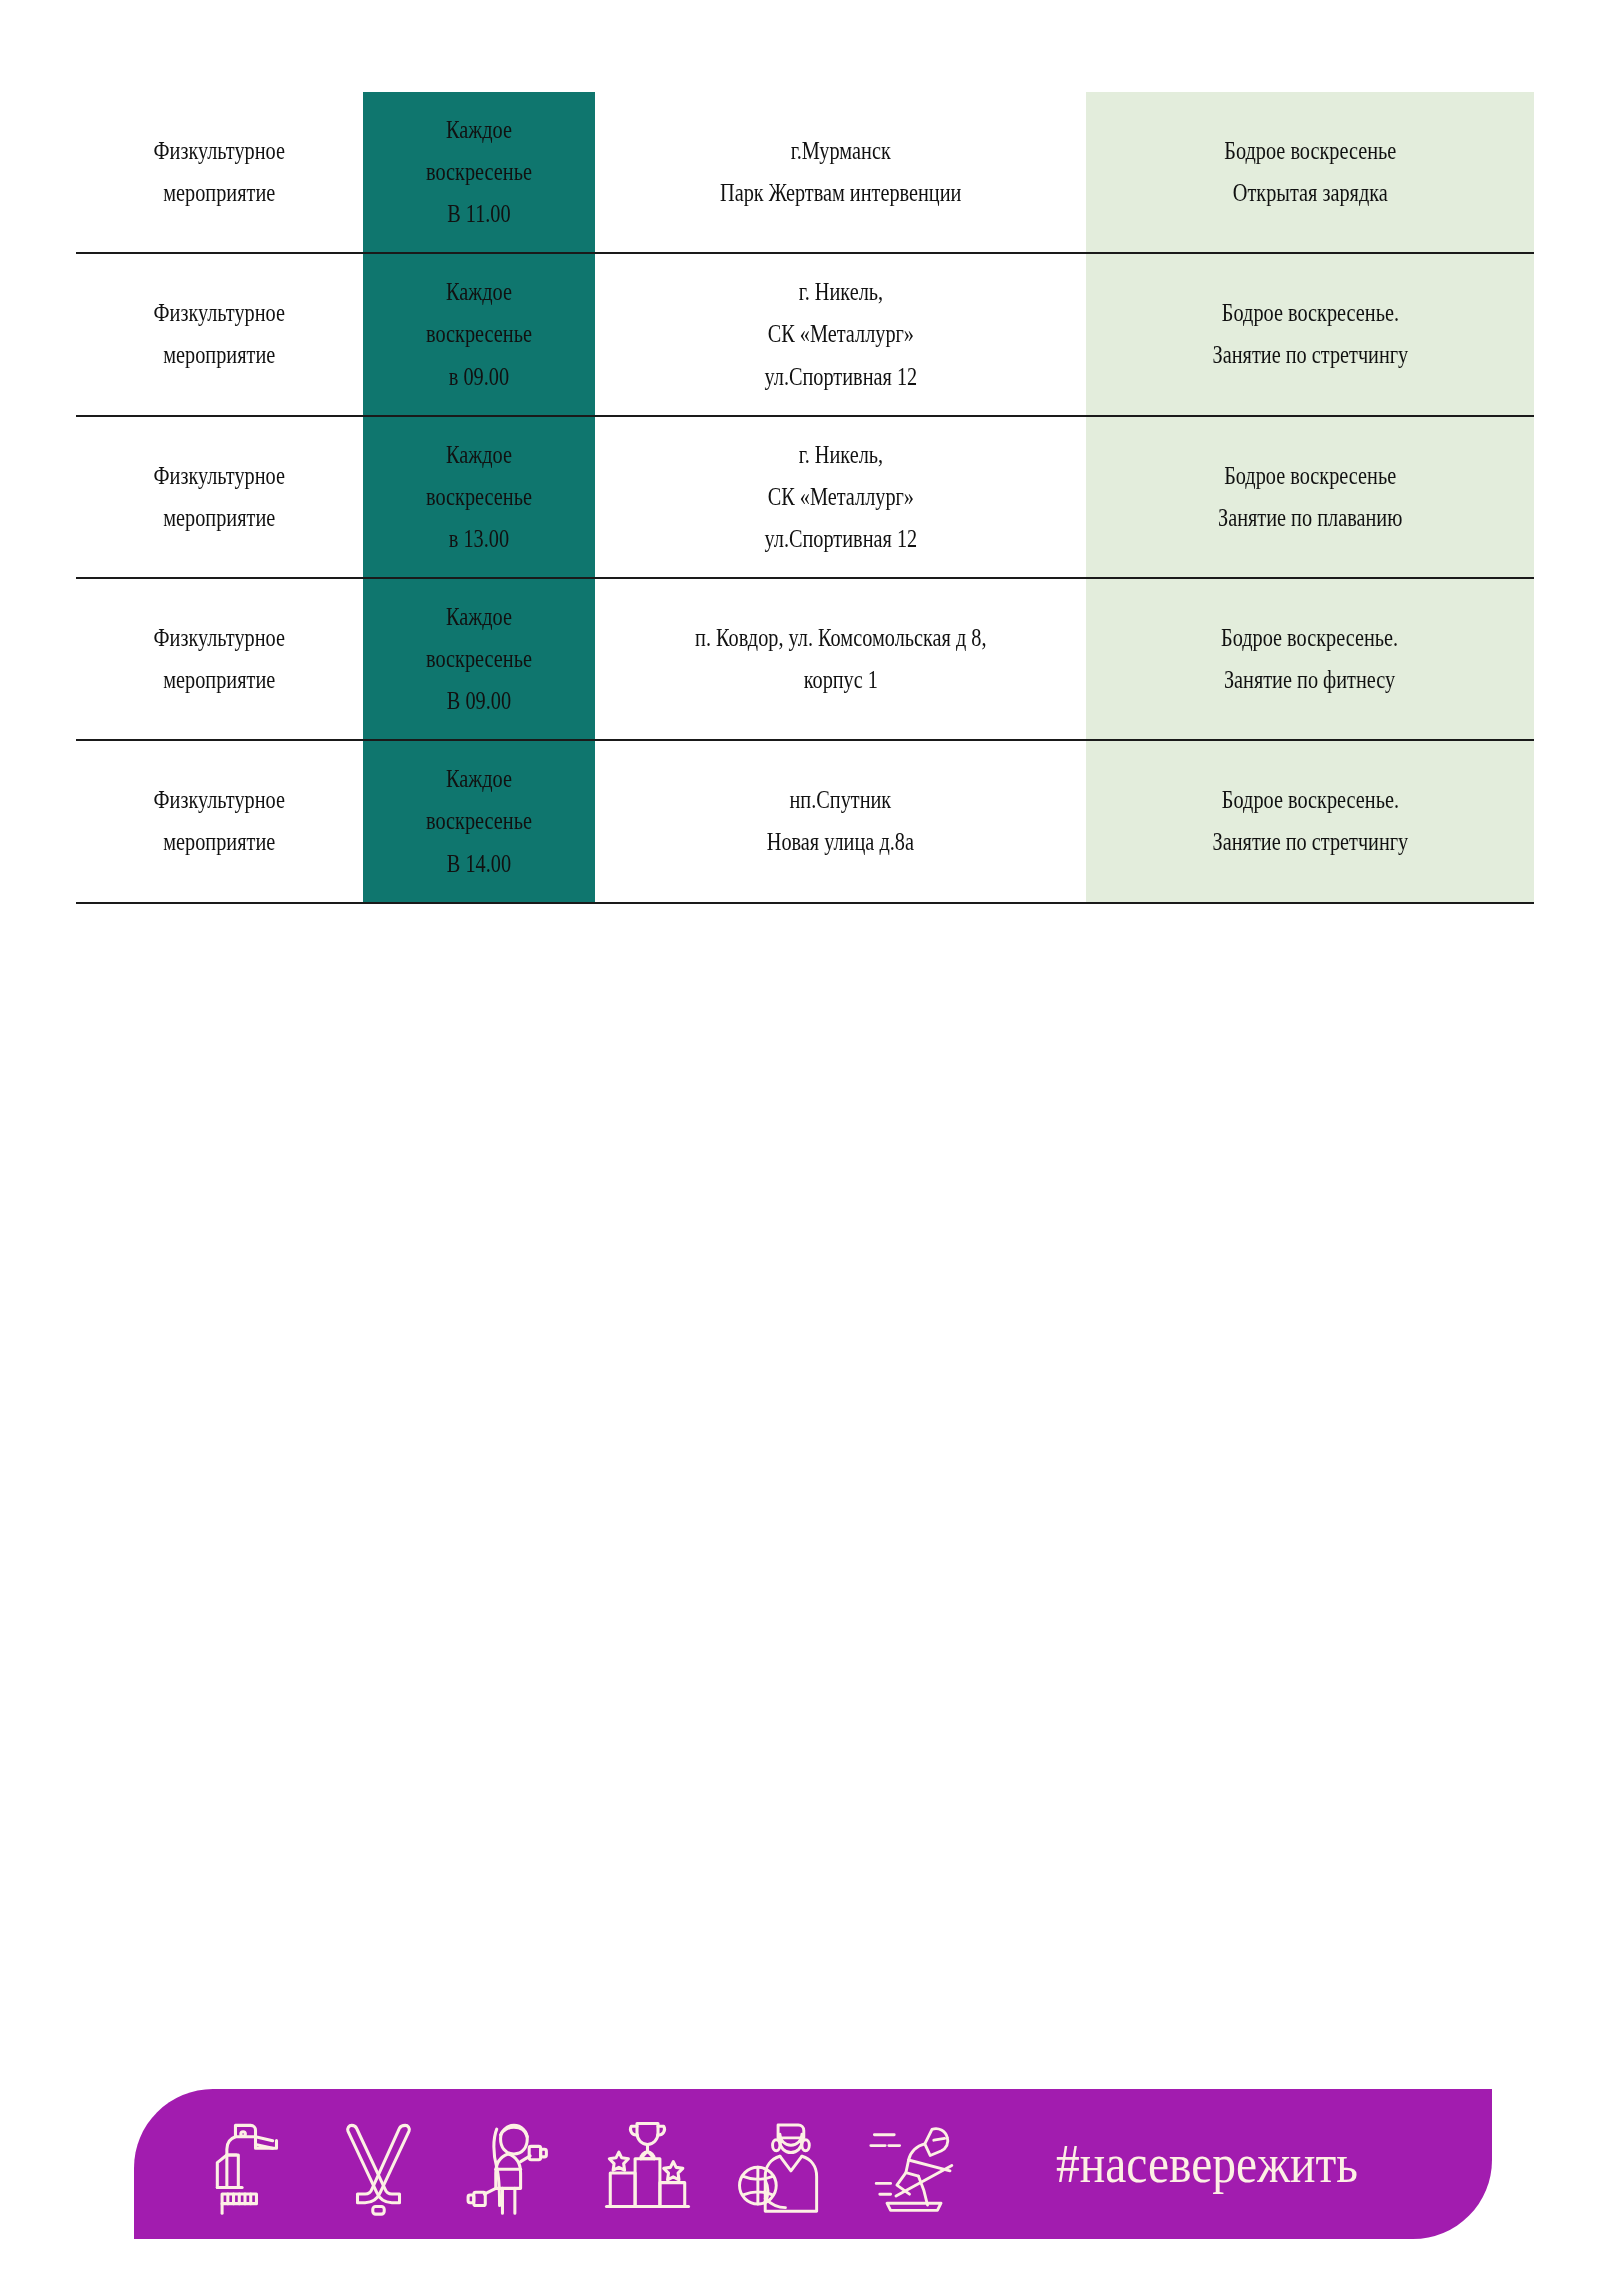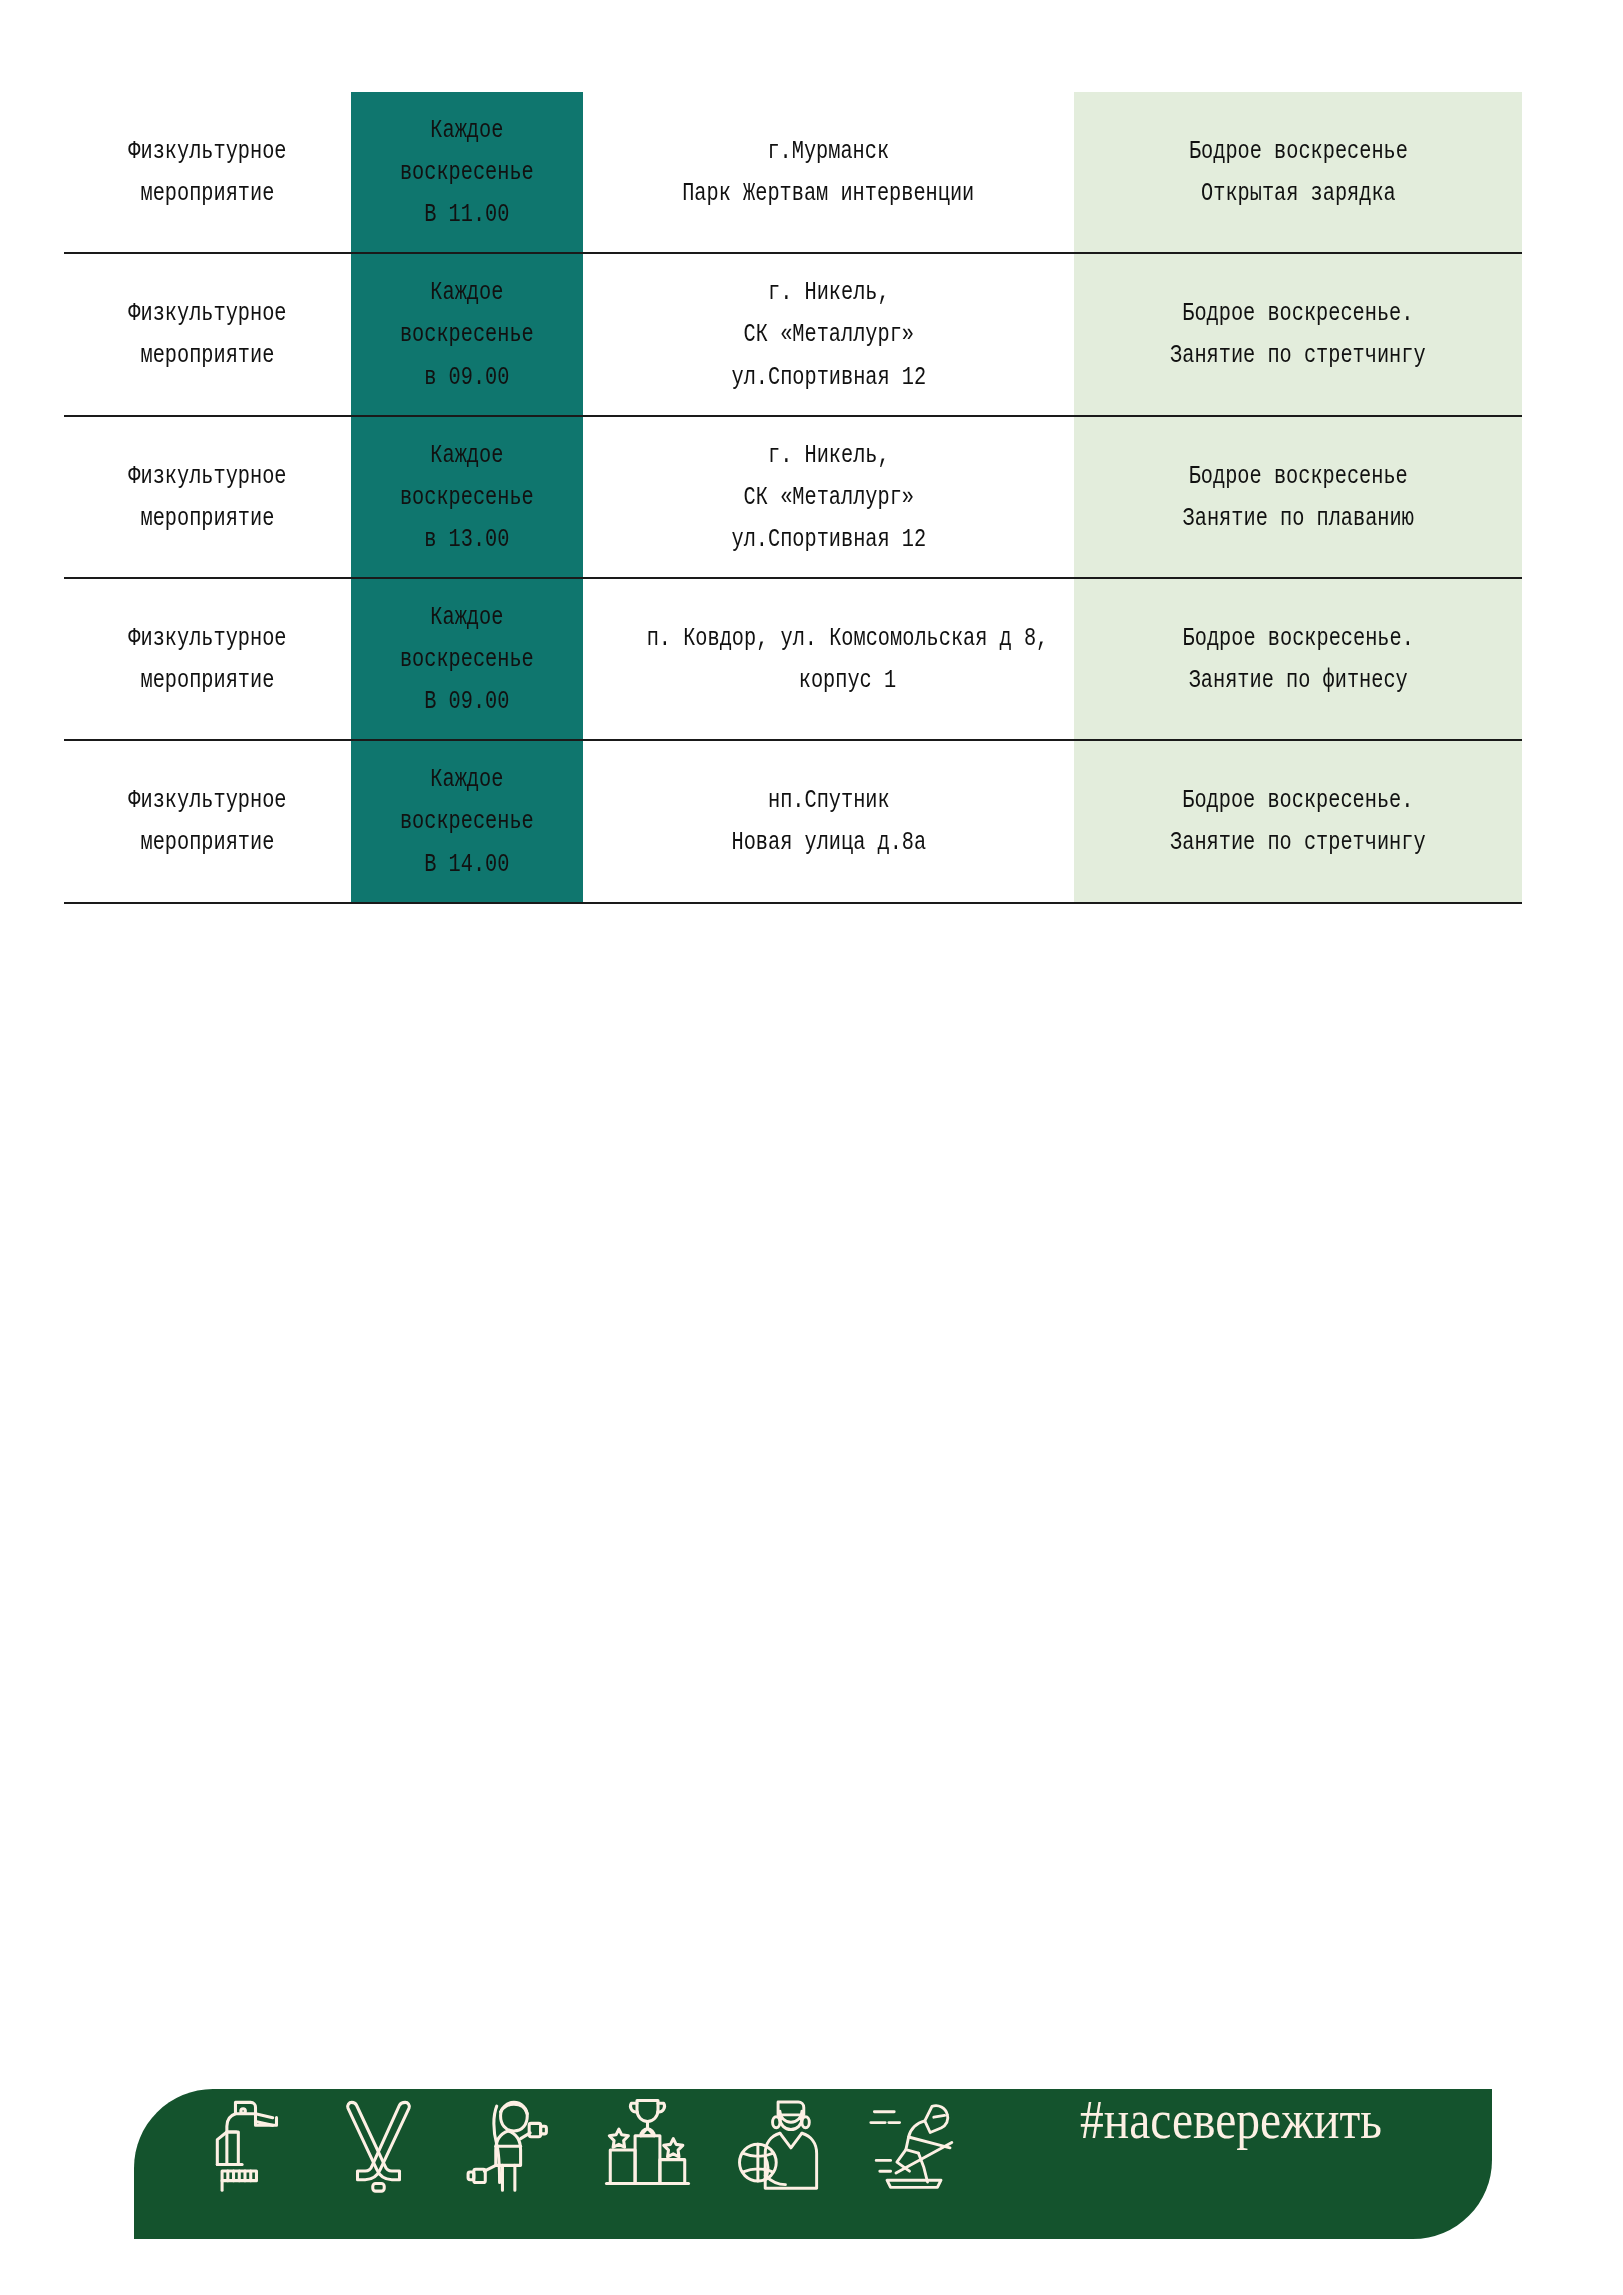--- a/index.html
+++ b/index.html
@@ -11,26 +11,25 @@
     width: 1623px;
     height: 2295px;
     position: relative;
     font-family: "Liberation Serif", "DejaVu Serif", serif;
     overflow: hidden;
   }
 
   
   #schedule-table {
     position: absolute;
-    left: 64px;
+    left: 76px;
     top: 92px;
     width: 1457px;
     border-collapse: collapse;
     table-layout: fixed;
-    font-family: Liberation Mono, monospace;
   }
   #schedule-table tr {
     border-bottom: 2.6px solid #1a1a1a;
   }
   #schedule-table td {
     vertical-align: middle;
     text-align: center;
     padding: 17px 6.5px;
     font-size: 26px;
     line-height: 1.62;
@@ -61,29 +60,28 @@
 
   .line { display: block; }
 
   
   #footer-banner {
     position: absolute;
     left: 134px;
     top: 2089px;
     width: 1358px;
     height: 150px;
-    background: #14532d;
+    background: #a21caf;
     border-top-left-radius: 79px;
     border-bottom-right-radius: 79px;
     display: flex;
-    align-items: flex-start;
+    align-items: center;
     box-sizing: border-box;
     padding-left: 62px;
     padding-right: 33px;
-    gap: 24px;
   }
   .banner-icons {
     display: flex;
     align-items: center;
     gap: 34px;
     flex: 0 0 auto;
   }
   .banner-icons svg { display: block; }
   #banner-hashtag {
     margin-left: 79px;

